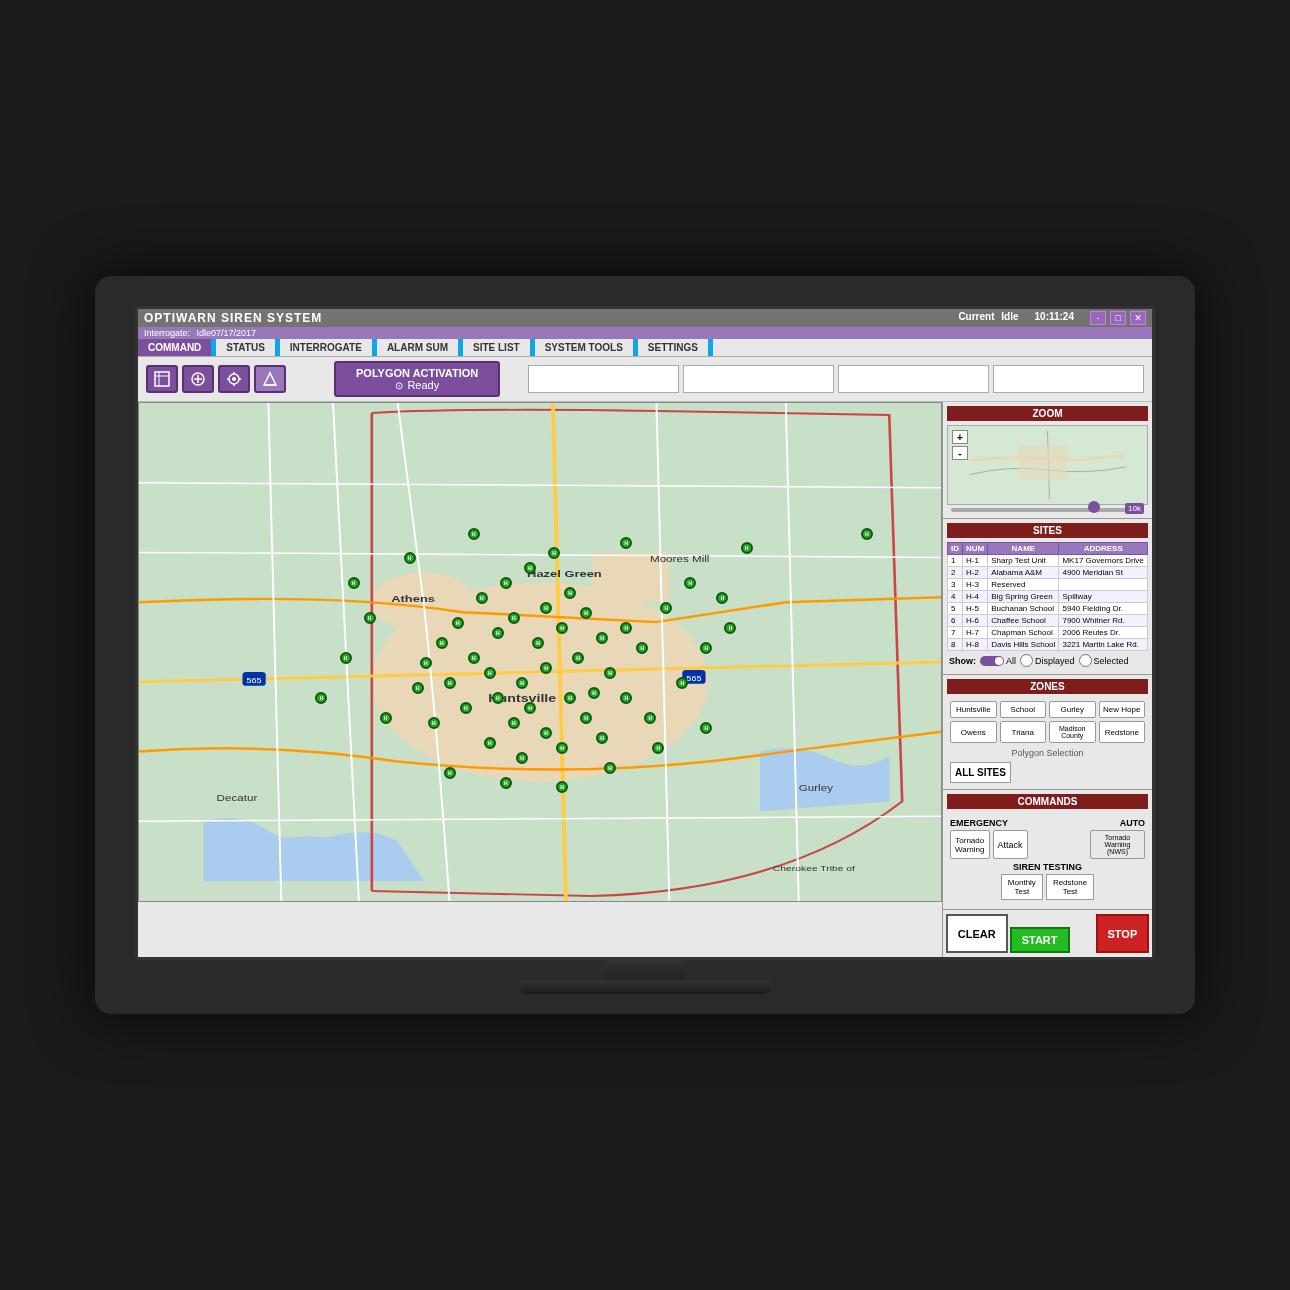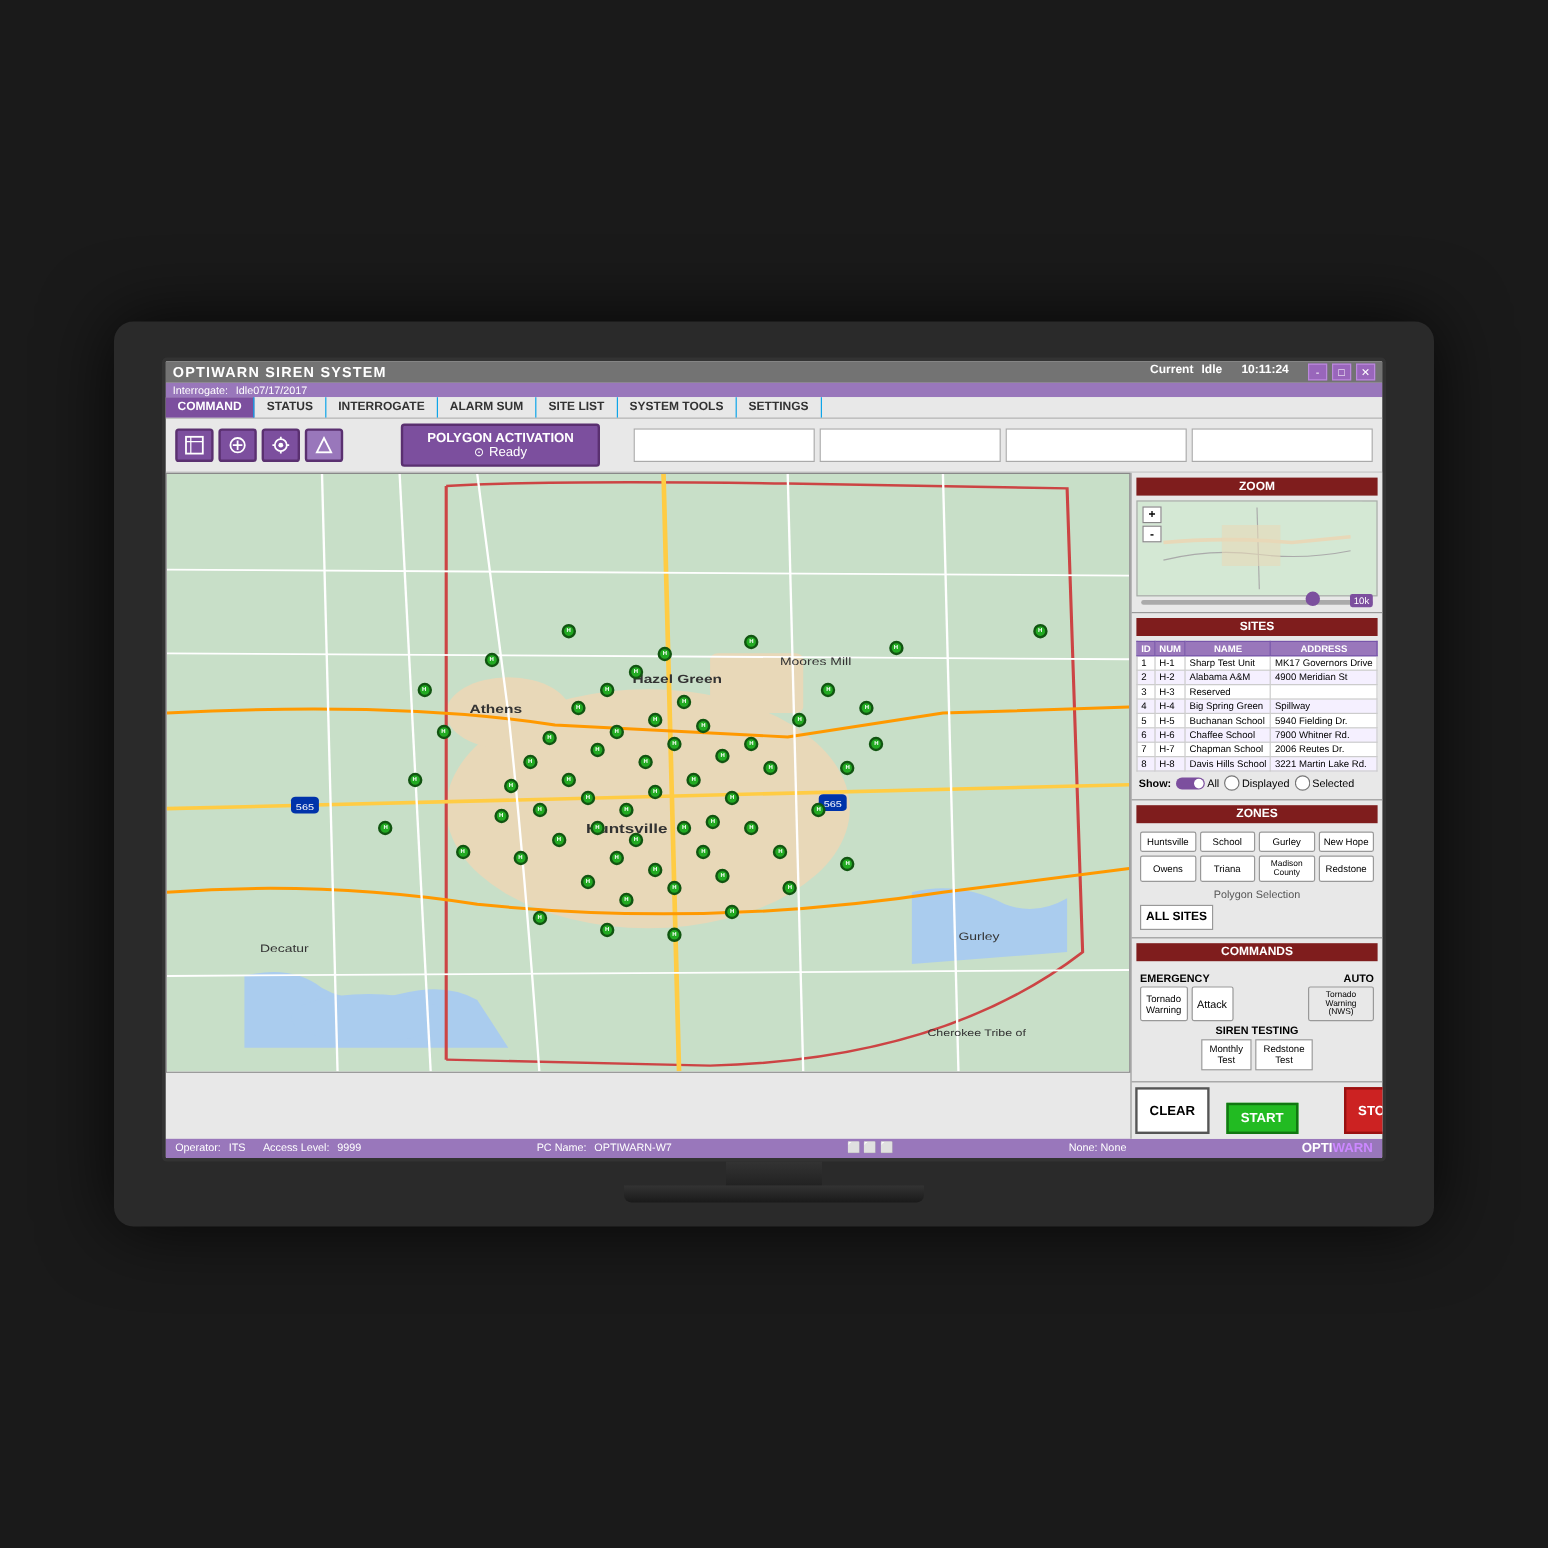--- a/index.html
+++ b/index.html
@@ -78,21 +78,21 @@
       border-bottom: 1px solid #aaa;
       padding: 0;
       gap: 0;
     }
 
     .menu-item {
       padding: 3px 10px;
       font-size: 10px;
       font-weight: bold;
       cursor: pointer;
-      border-right: 1px solid #0ea5e9;
+      border-right: 5px solid #0ea5e9;
       color: #333;
     }
 
     .menu-item.active {
       background: #7c4f9e;
       color: white;
     }
 
     
     .toolbar {
@@ -479,23 +479,23 @@
       border: 1px solid #999;
       padding: 3px 6px;
       font-size: 8px;
       cursor: pointer;
       text-align: center;
     }
 
     
     .action-btns {
       display: flex;
-      gap: 14px;
+      gap: 2px;
       padding: 4px 3px;
-      justify-content: space-between;
+      justify-content: center;
     }
 
     .btn-clear {
       background: white;
       border: 2px solid #555;
       font-weight: bold;
       font-size: 11px;
       padding: 5px 10px;
       cursor: pointer;
       flex: 1;
@@ -967,39 +967,20 @@
           </div>
 
           <div class="action-btns">
             <button class="btn-clear">CLEAR</button>
             <button class="btn-start">START</button>
             <button class="btn-stop">STOP</button>
           </div>
         </div>
       </div>
 
-      <div class="bottom-status">
-        <div>
-          <span>Operator:</span>
-          <span style="margin-left:4px;">ITS</span>
-          <span style="margin-left:12px;">Access Level:</span>
-          <span style="margin-left:4px;">9999</span>
-        </div>
-        <div>
-          <span>PC Name:</span>
-          <span style="margin-left:4px;">OPTIWARN-W7</span>
-        </div>
-        <div>
-          <span>⬜ ⬜ ⬜</span>
-        </div>
-        <div>None: None</div>
-        <div class="optiwarn-logo">
-          OPTI<span>WARN</span>
-        </div>
-      </div>
     </div>
   </div>
 
   <div class="monitor-stand-wrapper">
     <div class="stand-neck"></div>
     <div class="stand-base"></div>
   </div>
 </div>
 
 </body></html>

